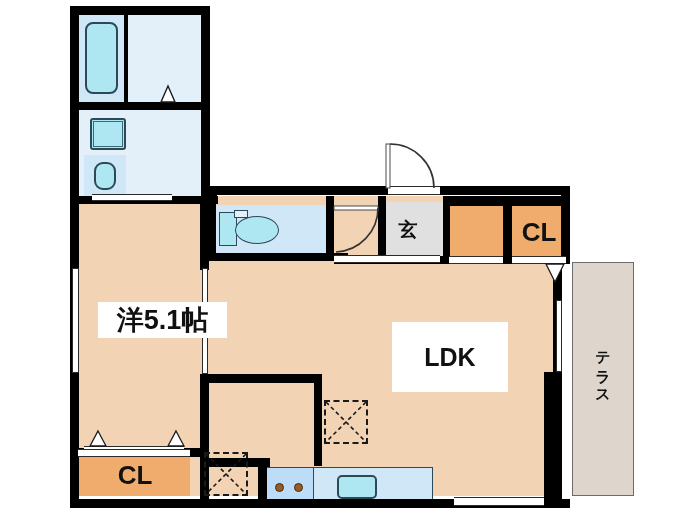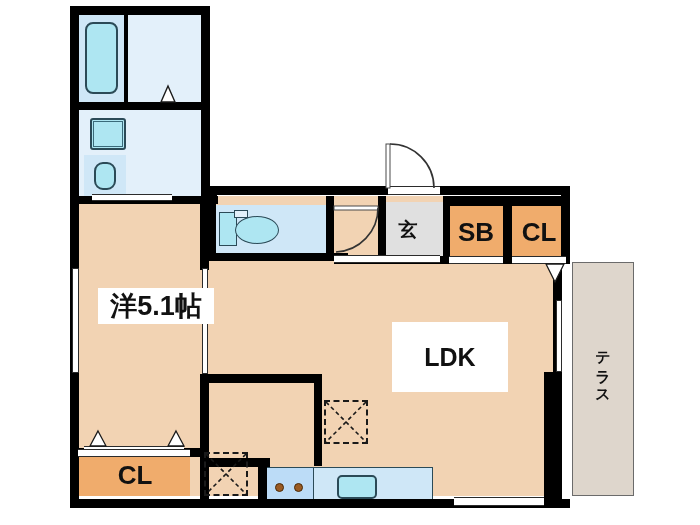--- a/index.html
+++ b/index.html
@@ -209,27 +209,26 @@
     <path d="M 10 1 L 18 16 L 2 16 Z" fill="#ffffff" stroke="#1a1a1a" stroke-width="1.3"></path>
   </svg>
   <svg class="abs" style="left:166px; top:430px;" width="20" height="18">
     <path d="M 10 1 L 18 16 L 2 16 Z" fill="#ffffff" stroke="#1a1a1a" stroke-width="1.3"></path>
   </svg>
 
   <svg class="abs" style="left:543px; top:262px;" width="24" height="22">
     <path d="M 12 20 L 3 2 L 21 2 Z" fill="#ffffff" stroke="#1a1a1a" stroke-width="1.3"></path>
   </svg>
 
-  <div class="abs label label-room" style="left:98px; top:288px; width:116px; height:36px;">洋5.1帖</div>
+  <div class="abs label label-room" style="left:98px; top:302px; width:129px; height:36px;">洋5.1帖</div>
 
   <div class="abs label label-ldk" style="left:392px; top:322px; width:116px; height:70px;">
     <span>LDK</span>
   </div>
 
-  <div class="abs label label-box" style="left:449px; top:214px; width:54px; height:38px;">SB</div>
 
   <div class="abs label label-box" style="left:512px; top:214px; width:54px; height:38px;">CL</div>
 
   <div class="abs label label-box" style="left:96px; top:458px; width:78px; height:36px;">CL</div>
 
   <div class="abs label label-genkan" style="left:394px; top:216px; width:28px; height:28px;">玄</div>
 
   <div class="abs label label-terrace" style="left:586px; top:330px; width:34px; height:80px;">テラス</div>
 
 </div>

